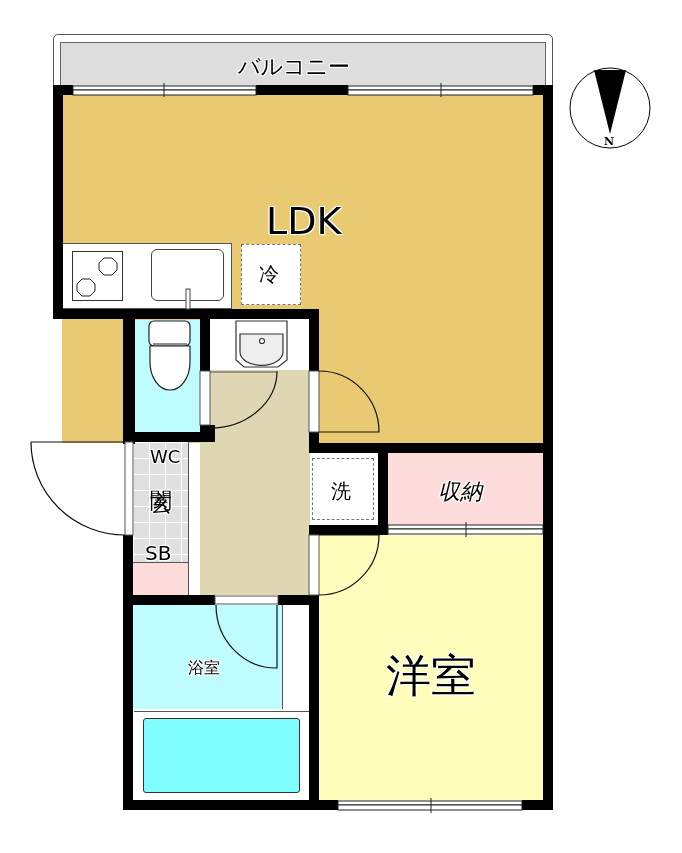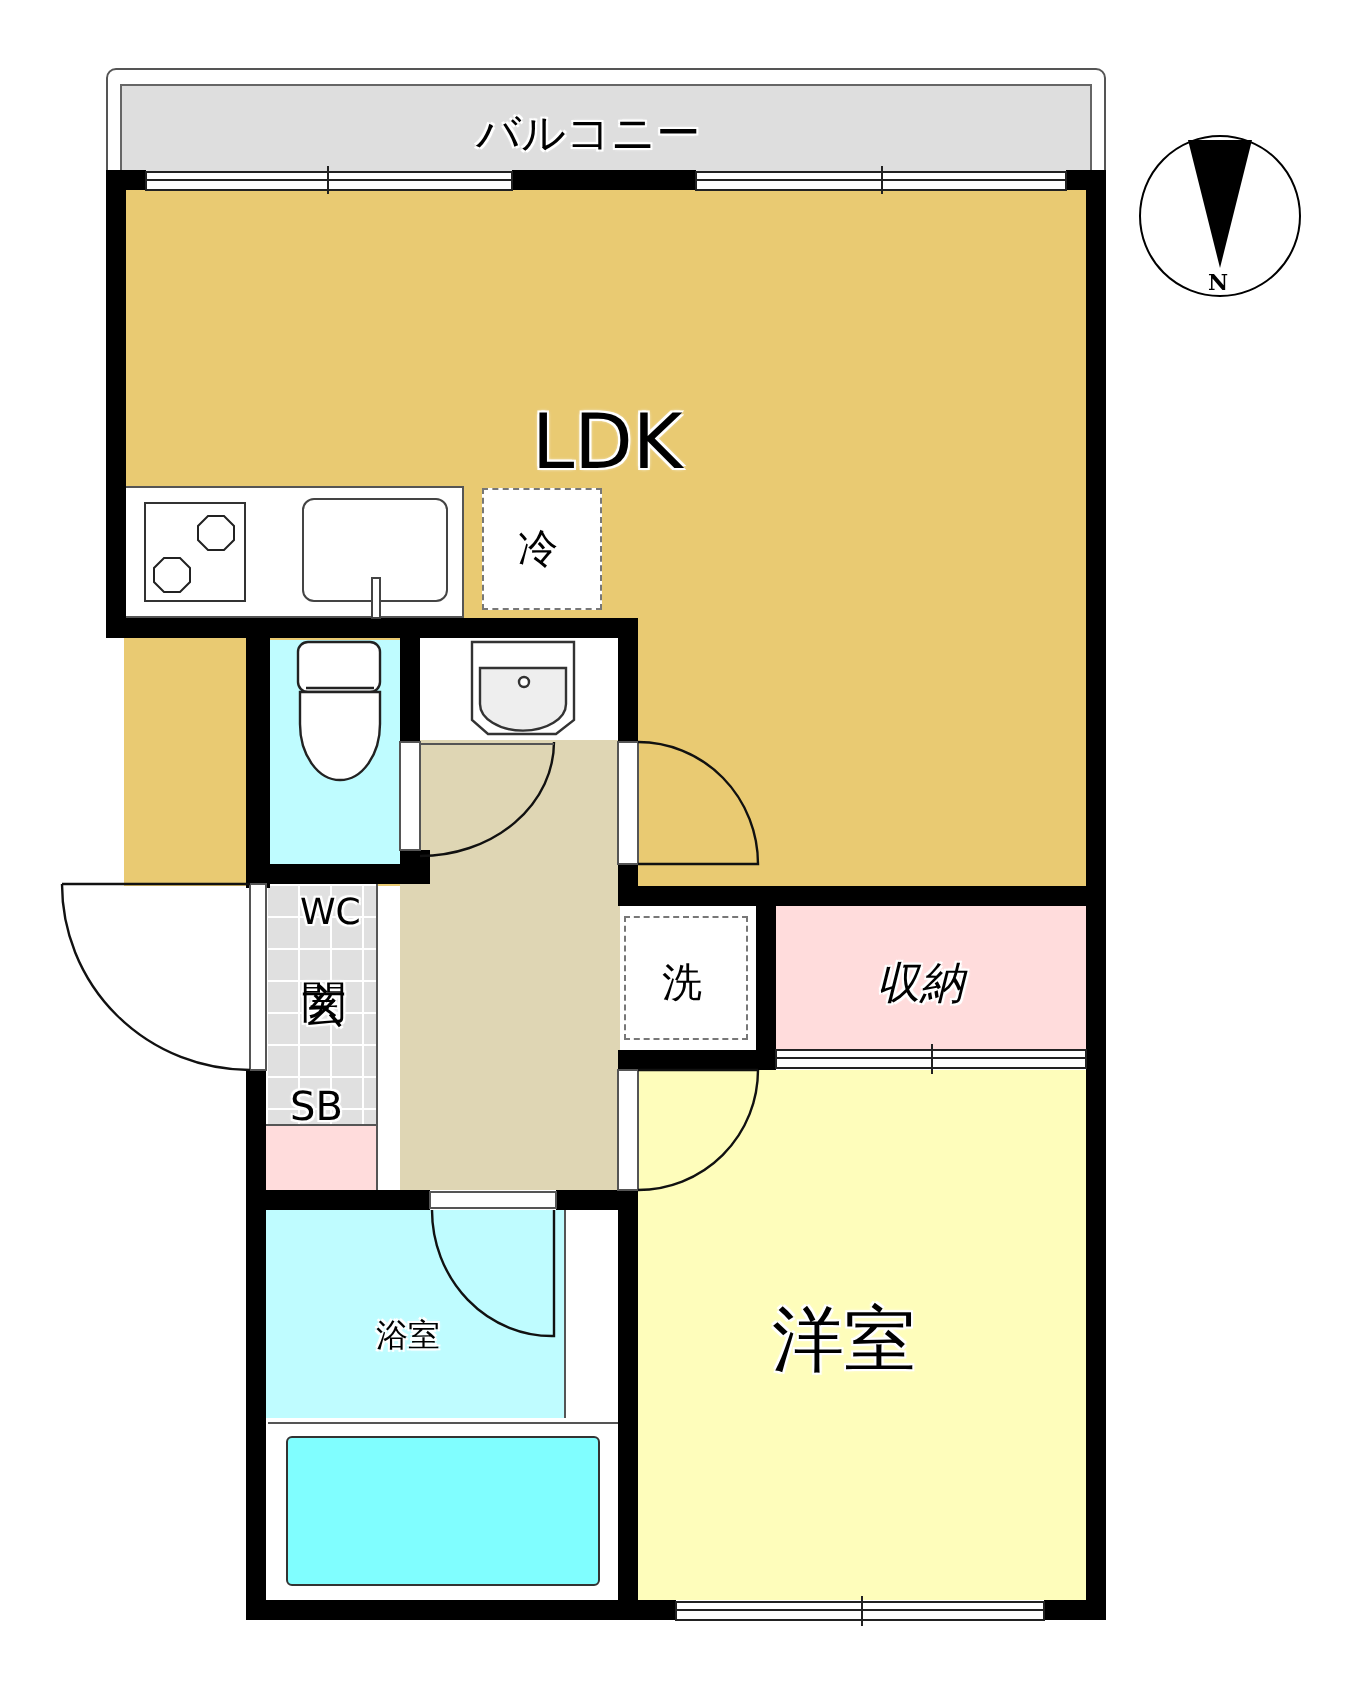--- a/index.html
+++ b/index.html
@@ -142,13 +142,13 @@
 </svg>
 
 <div class="lbl" style="left:604px;top:135px;font-size:11px;font-weight:bold;font-family:'DejaVu Serif', serif;">N</div>
 
 <div class="lbl" style="left:266px;top:199px;font-size:38px;">LDK</div>
 <div class="lbl" style="left:150px;top:400px;font-size:18px;margin-top:46px;">WC</div>
 <div class="lbl" style="left:150px;top:473px;font-size:22px;writing-mode:vertical-rl;line-height:1;">玄関</div>
 <div class="lbl" style="left:145px;top:541px;font-size:20px;">SB</div>
 <div class="lbl" style="left:438px;top:477px;font-size:22px;font-style:italic;">収納</div>
 <div class="lbl" style="left:188px;top:658px;font-size:16px;">浴室</div>
-<div class="lbl" style="left:386px;top:646px;font-size:36px;">洋室</div>
+<div class="lbl" style="left:386px;top:646px;font-size:45px;">洋室</div>
 
 </body></html>

